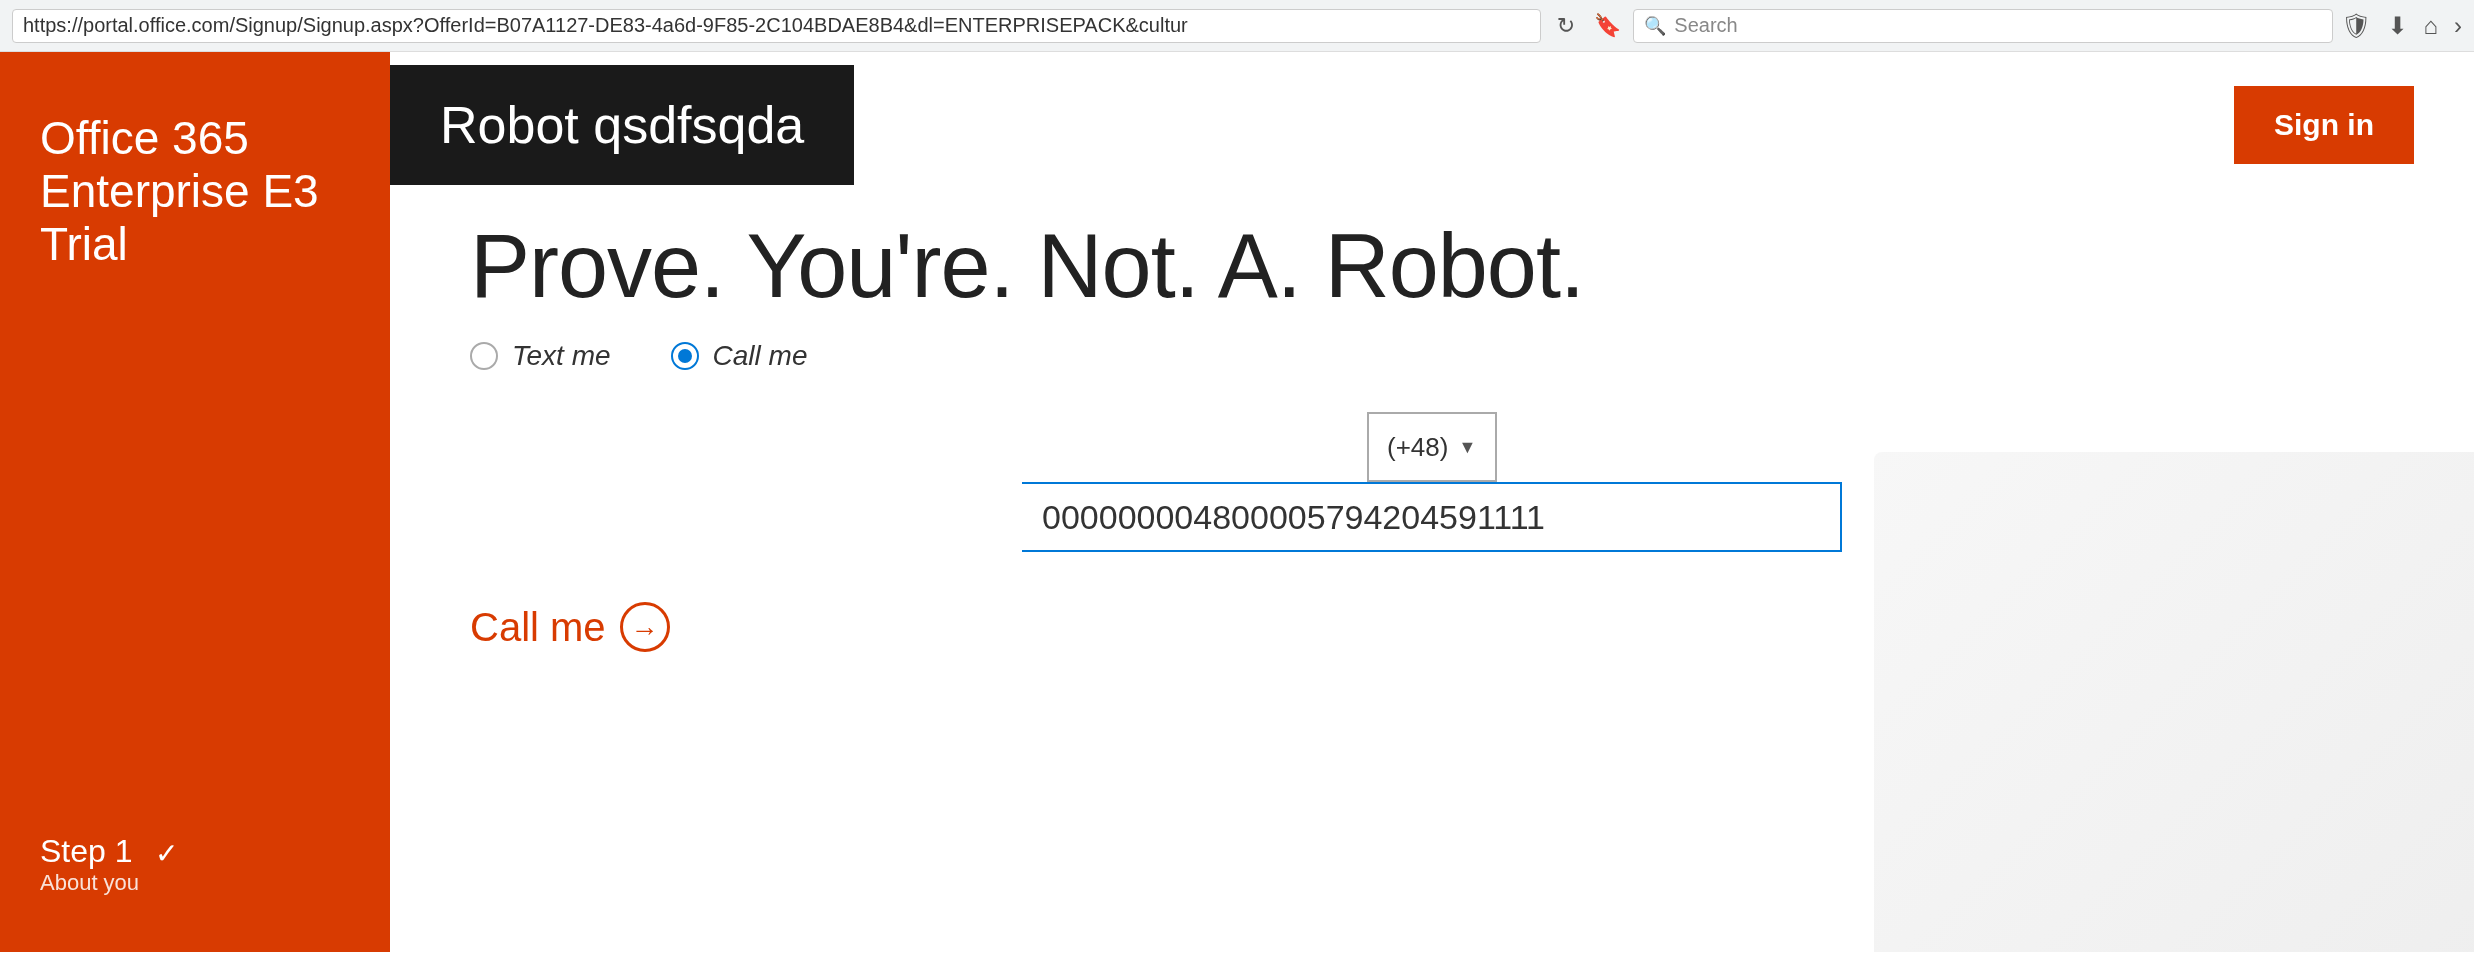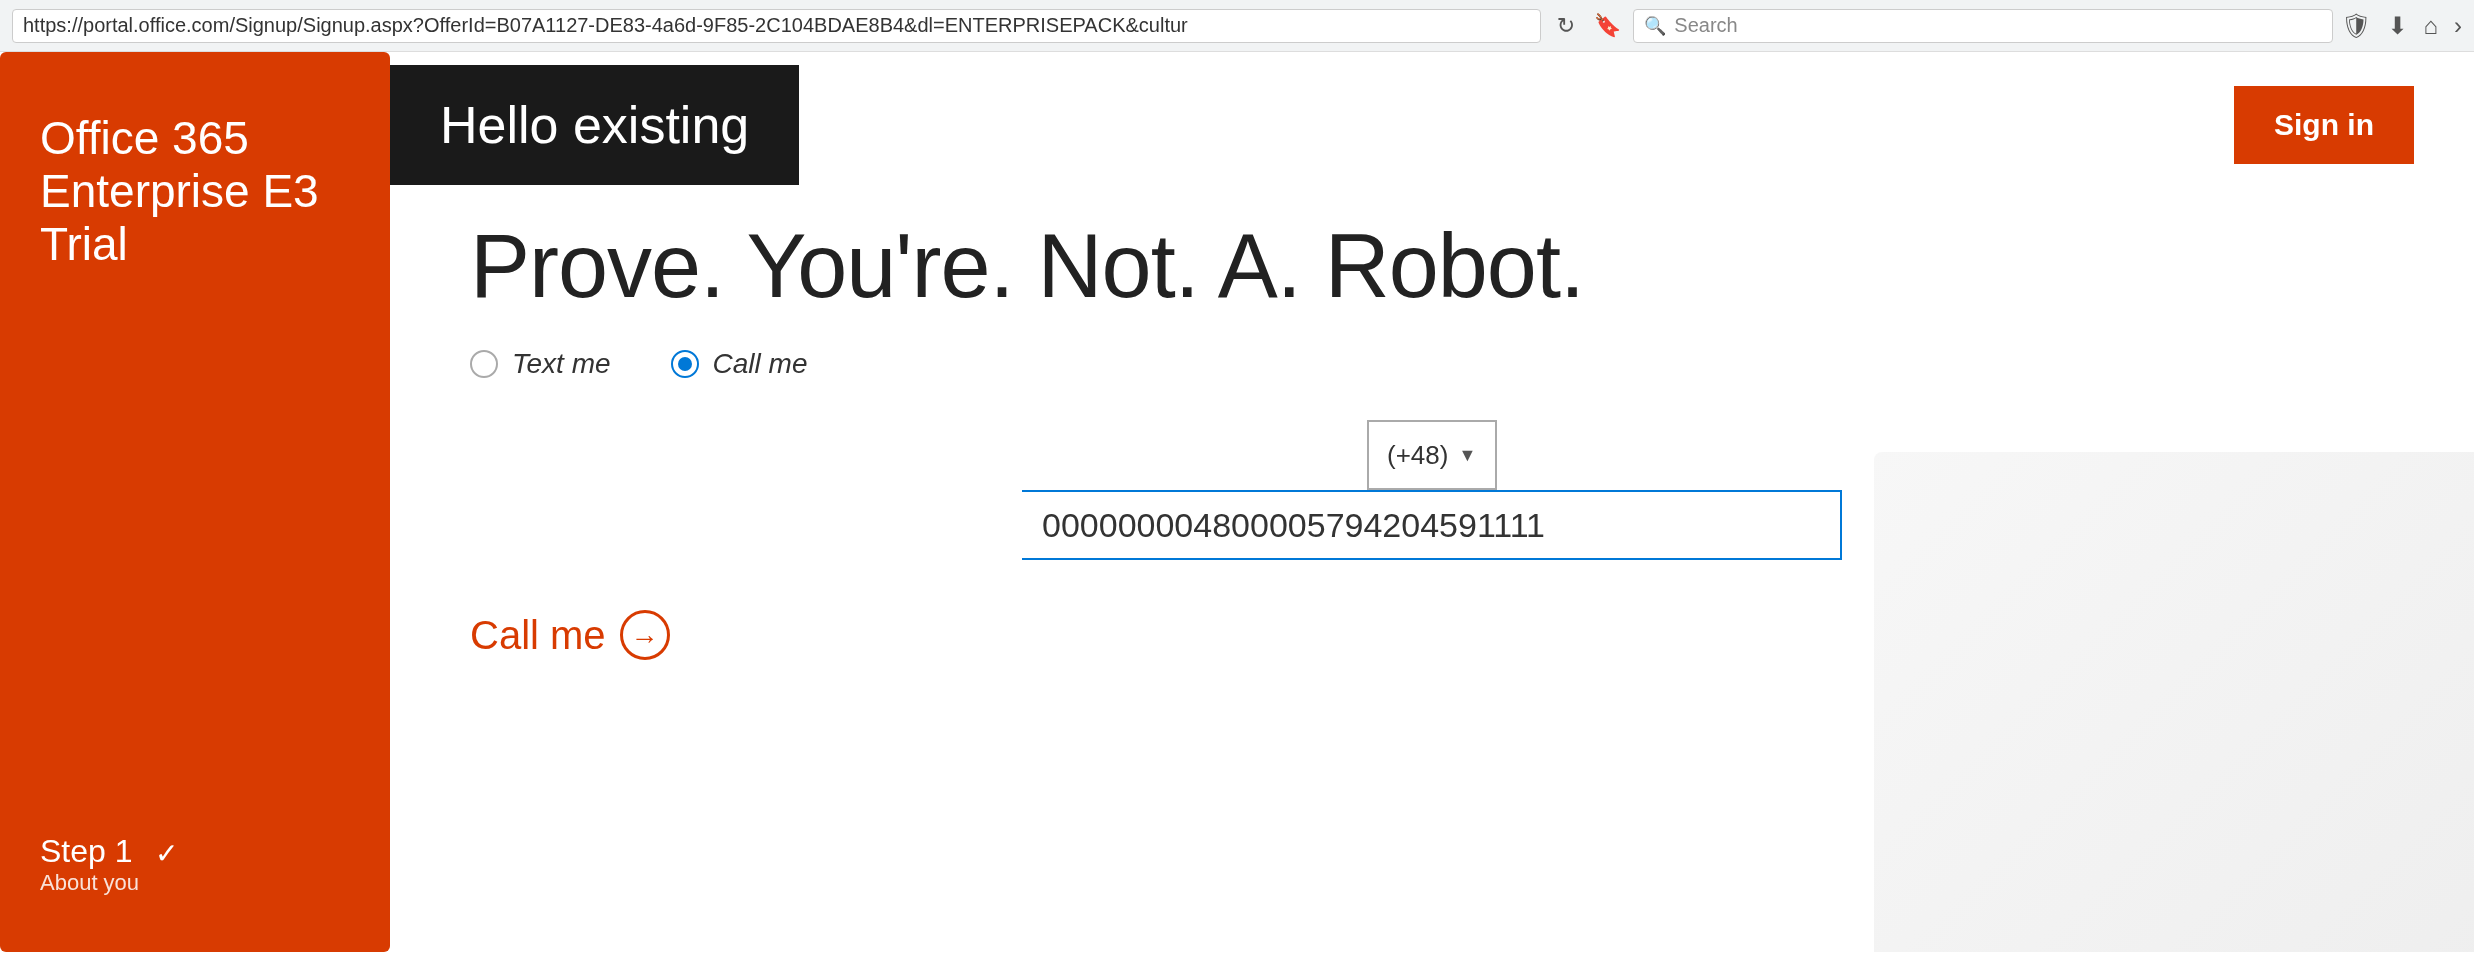--- a/index.html
+++ b/index.html
@@ -94,21 +94,20 @@
     }
 
     
     .sidebar {
       width: 390px;
       min-width: 390px;
       background: #d83b01;
       display: flex;
       flex-direction: column;
       padding: 0;
-      border-radius: 6px;
     }
     .sidebar-product {
       padding: 60px 40px;
       flex: 1;
     }
     .sidebar-product-name {
       color: #fff;
       font-size: 46px;
       font-weight: 300;
       line-height: 1.15;
@@ -201,21 +200,21 @@
     
     .form-area {
       padding: 20px 80px 40px 80px;
       flex: 1;
     }
     .page-heading {
       font-size: 90px;
       font-weight: 200;
       color: #222;
       line-height: 1.1;
-      margin-bottom: 32px;
+      margin-bottom: 24px;
       letter-spacing: -1px;
     }
     .radio-group {
       display: flex;
       align-items: center;
       gap: 60px;
       margin-bottom: 40px;
       font-style: italic;
     }
     .radio-option {
@@ -359,21 +358,21 @@
         </div>
         <div class="step-check">✓</div>
       </div>
     </div>
   </div>
 
   <div class="main-content">
 
     <div class="top-bar">
       <div class="hello-banner">
-        <span class="hello-text">Hello existing</span>
+        <span class="hello-text">Robot qsdfsqda</span>
       </div>
       <div class="subscription-area">
         <button class="sign-in-btn">Sign in</button>
       </div>
     </div>
 
     <div class="form-area">
       <h1 class="page-heading">Prove. You're. Not. A. Robot.</h1>
 
       <div class="radio-group">

